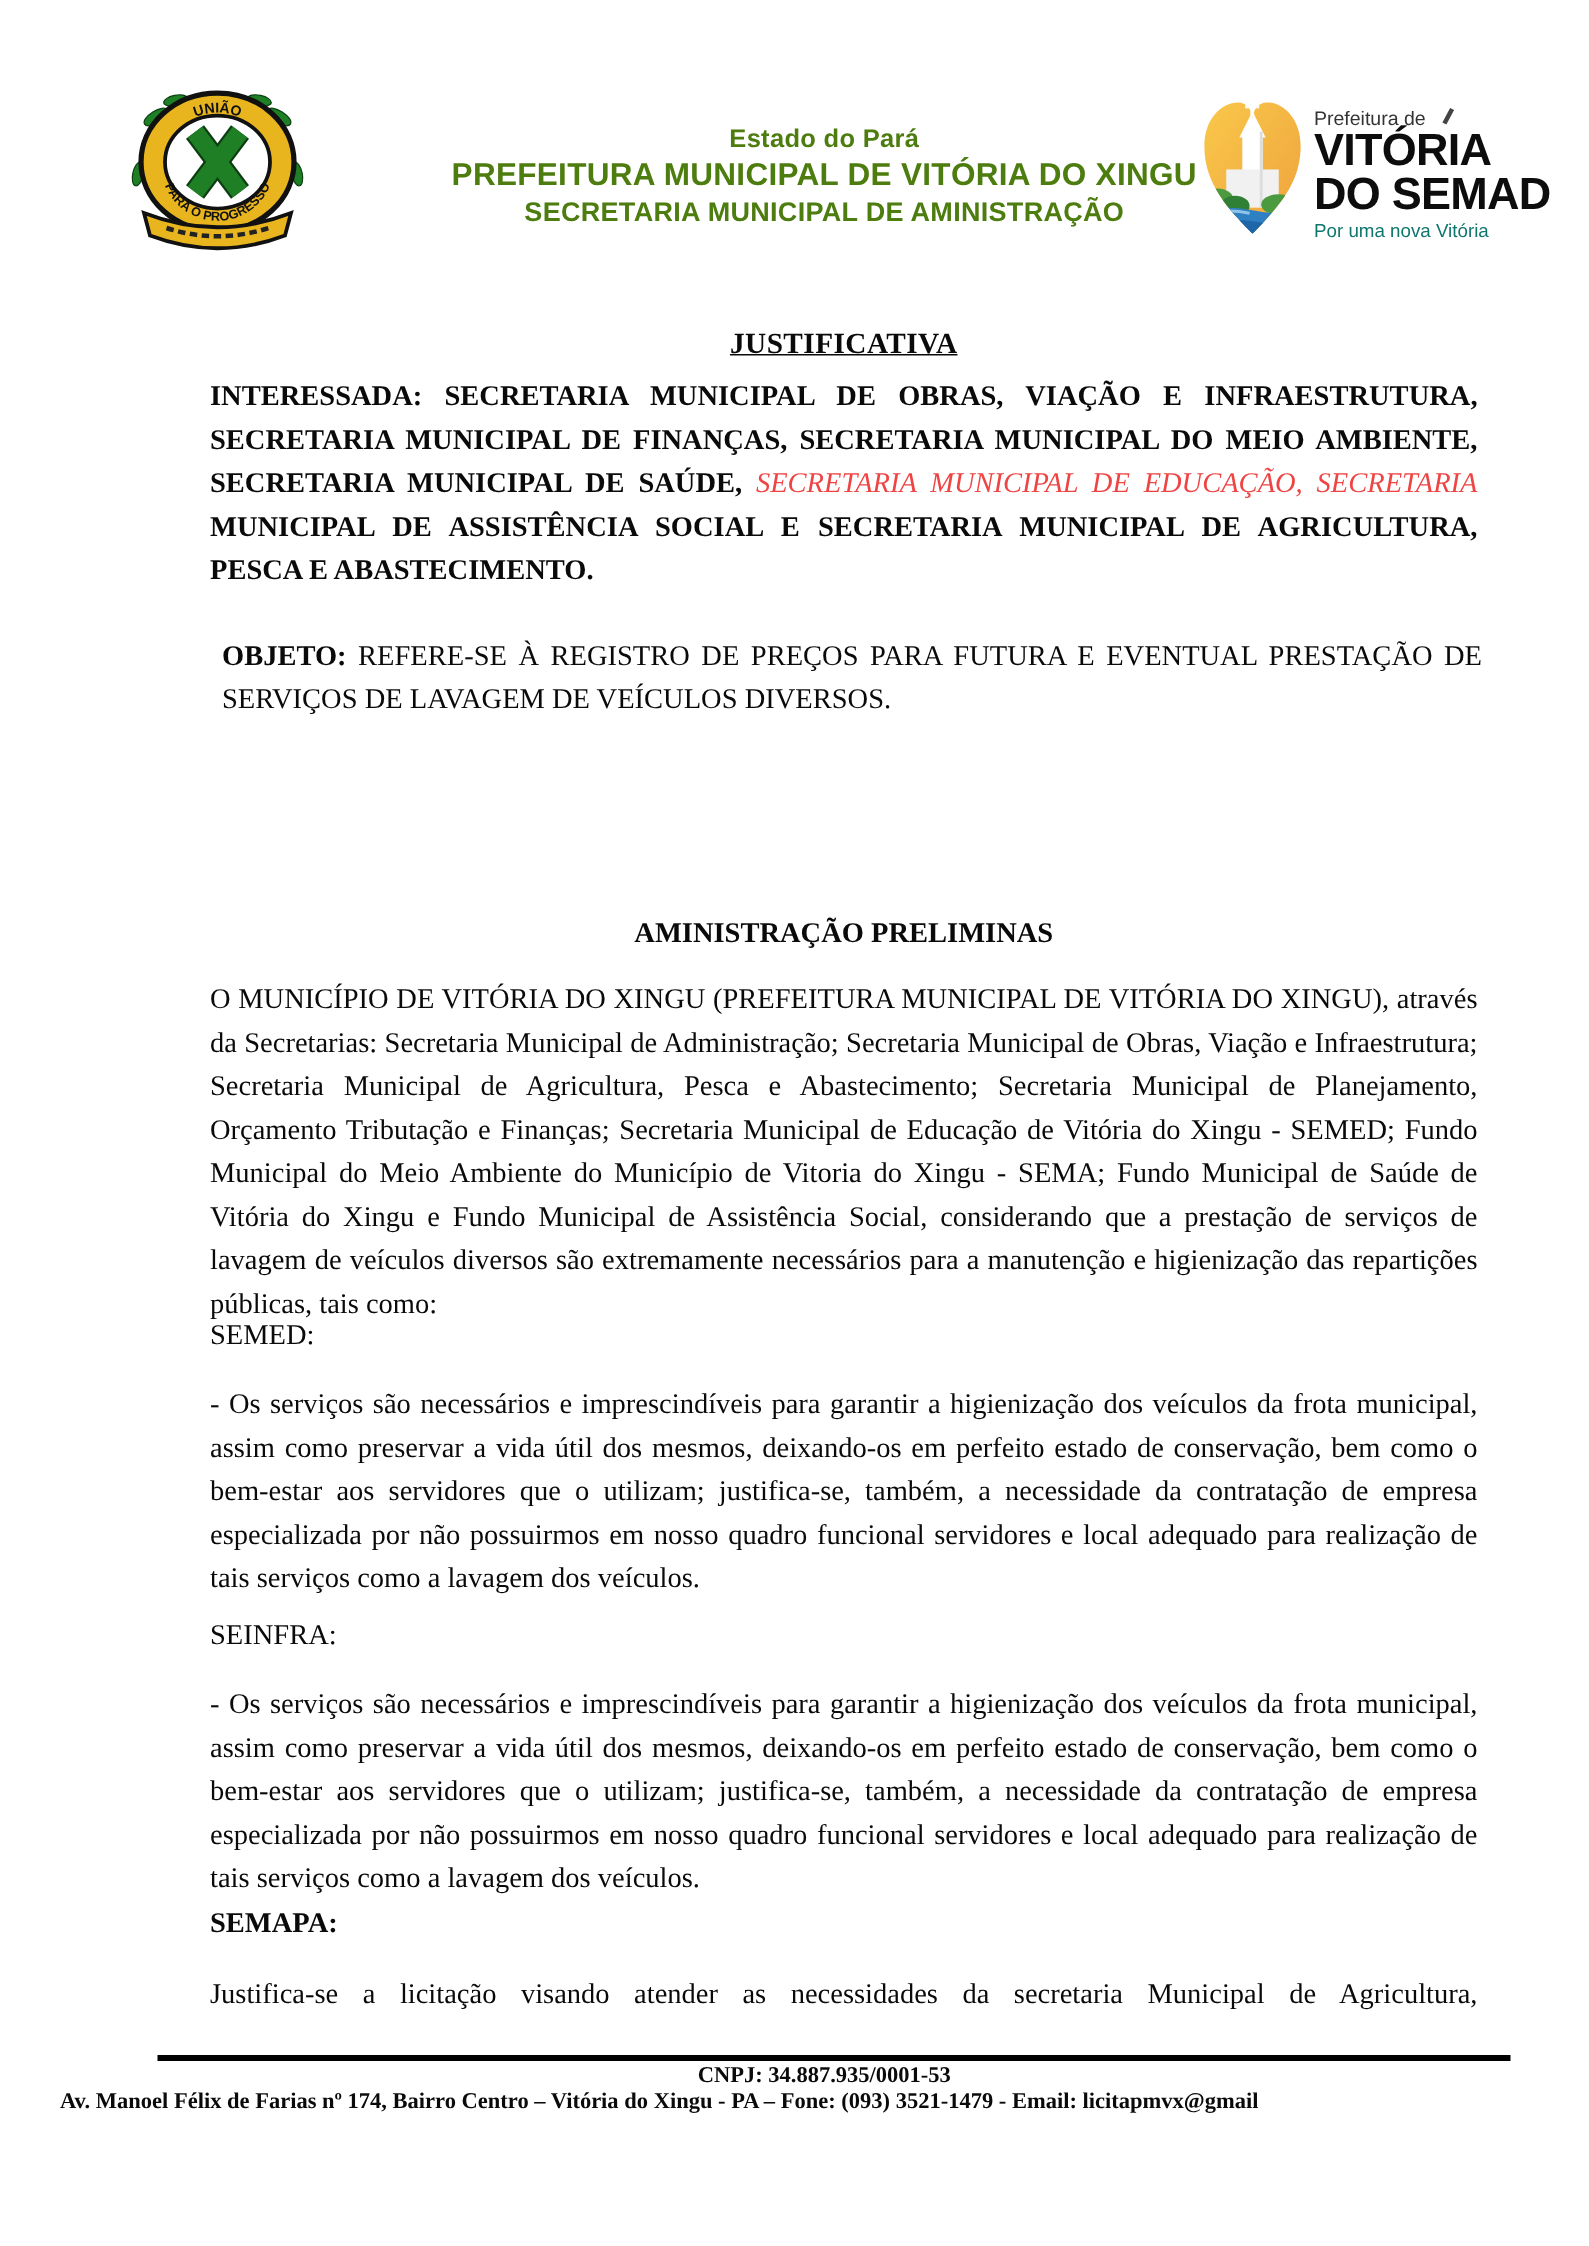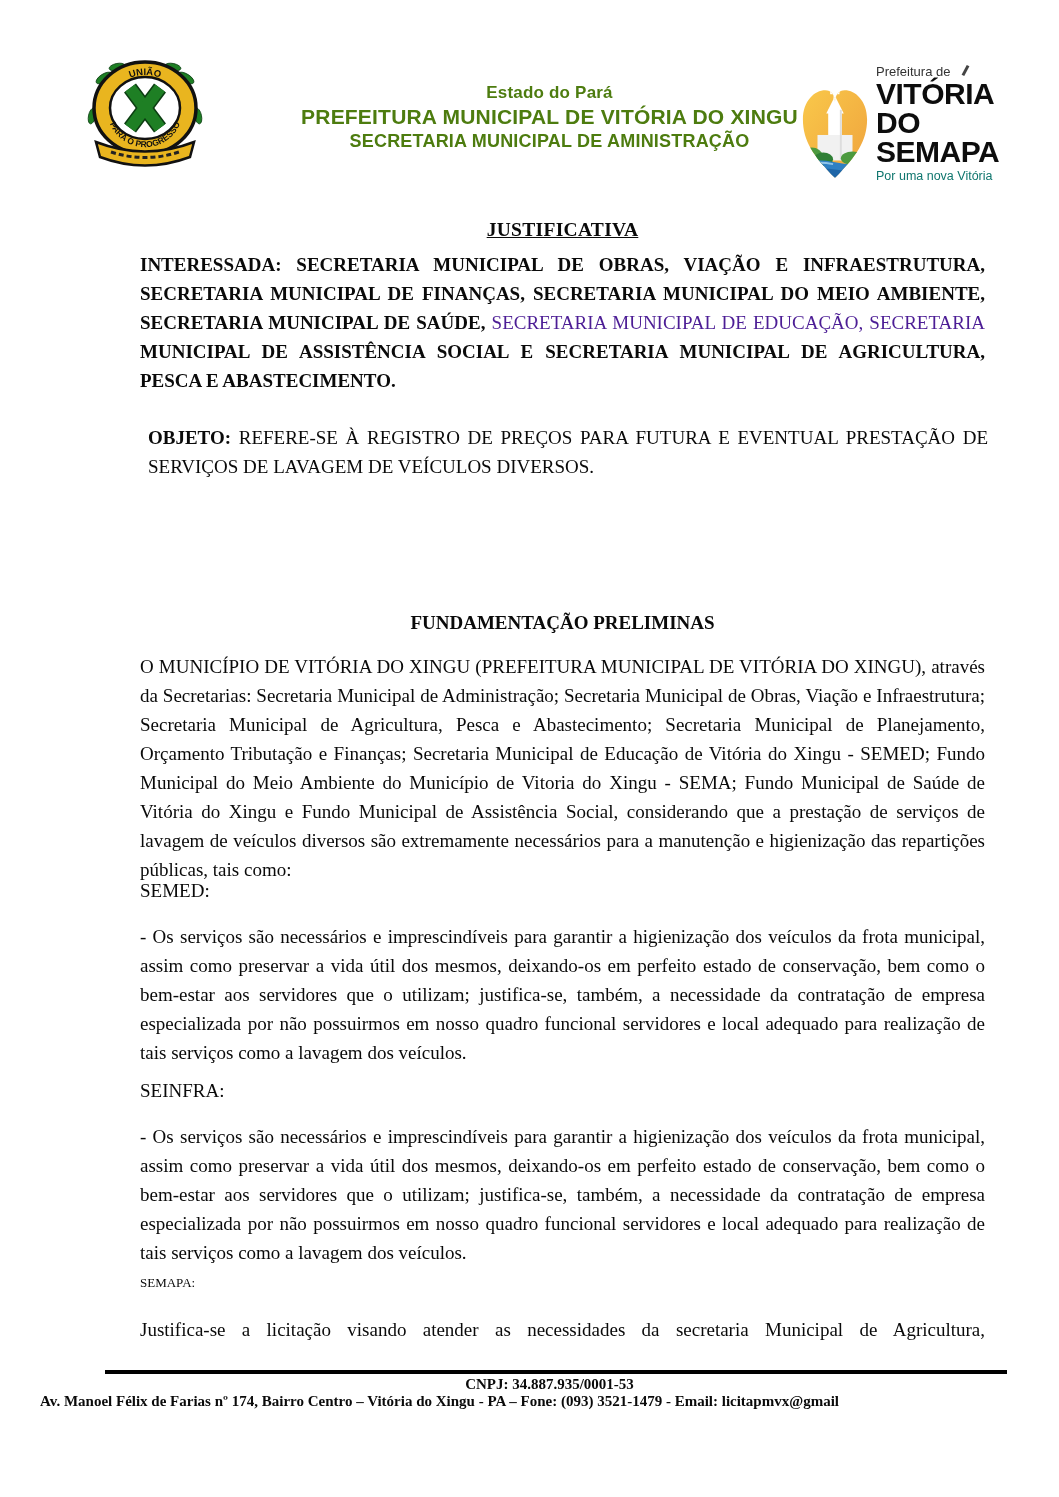--- a/index.html
+++ b/index.html
@@ -17,34 +17,34 @@
   .brand-text{margin-left:6px;font-family:"Liberation Sans",sans-serif;color:#0d0d0d;}
   .brand-pref{font-size:13px;line-height:15px;color:#333;margin-top:2px;}
   .brand-slash{display:inline-block;width:3px;height:11px;background:#444;transform:rotate(28deg);margin-left:14px;}
   .brand-big{font-size:30px;line-height:29px;font-weight:bold;letter-spacing:-.5px;}
   .brand-tag{font-size:12.5px;line-height:15px;color:#0f766e;margin-top:3px;}
   
   .blk{position:absolute;left:140px;width:845px;font-size:19px;line-height:29px;}
   .indent{left:148px;width:840px;}
   .just{text-align:justify;}
   .bold{font-weight:bold;}
-  .muted{color:#4c1d95;font-weight:normal;}
+  .muted{color:#ef4444;font-weight:normal;font-style:italic;}
   .lbl{font-weight:bold;}
   .doc-title{top:202px;text-align:center;font-weight:bold;font-size:19.5px;
       text-decoration:underline;letter-spacing:.3px;}
   .p-interessada{top:250px;}
   .p-objeto{top:423px;}
   .p-fundamentacao{top:498px;}
   .h-consideracoes{top:608px;text-align:center;font-weight:bold;margin:0;font-size:19px;}
   .p-consideracoes{top:652px;}
   .h-semad{top:876px;font-weight:normal;margin:0;font-size:19px;}
   .p-semad{top:922px;}
   .h-seinfra{top:1076px;font-weight:normal;margin:0;font-size:19px;}
   .p-seinfra{top:1122px;}
-  .h-semapa{top:1268px;font-weight:normal;margin:0;font-size:13px;}
+  .h-semapa{top:1268px;font-weight:bold;margin:0;font-size:19px;}
   .p-semapa{top:1315px;text-align:justify;text-align-last:justify;}
   p{margin:0;}
   
   .footer-rule{position:absolute;left:105px;top:1370px;width:902px;height:4px;background:#000;}
   .footer-cnpj{position:absolute;left:40px;right:0;top:1376px;text-align:center;
       font-weight:bold;font-size:15px;line-height:17px;}
   .footer-addr{position:absolute;left:40px;right:0;top:1393px;
       font-weight:bold;font-size:15px;line-height:17px;}
 </style>
 </head>
@@ -122,34 +122,34 @@
           <g>
             <path d="M0,80 Q18,76 36,80 T72,80 L72,102 L0,102 Z" fill="#2F80C3"></path>
             <path d="M0,88 Q20,85 40,88 T72,87 L72,102 L0,102 Z" fill="#1F66A8"></path>
             <path d="M6,82 Q20,79 34,82" stroke="#8FC3E8" stroke-width="2" fill="none"></path>
           </g>
         </g>
       </svg>
       <div class="brand-text">
         <div class="brand-pref"><span>Prefeitura de</span><span class="brand-slash"></span></div>
         <div class="brand-big">VITÓRIA</div>
-        <div class="brand-big">DO SEMAPA</div>
+        <div class="brand-big">DO SEMAD</div>
         <div class="brand-tag">Por uma nova Vitória</div>
       </div>
     </div>
   </div>
 
   <h1 class="blk doc-title">JUSTIFICATIVA</h1>
 
   <p class="blk just bold p-interessada"><span>INTERESSADA:</span> <span>SECRETARIA MUNICIPAL DE OBRAS, VIAÇÃO E INFRAESTRUTURA, SECRETARIA MUNICIPAL DE FINANÇAS, SECRETARIA MUNICIPAL DO MEIO AMBIENTE, SECRETARIA MUNICIPAL DE SAÚDE,</span> <span class="muted">SECRETARIA MUNICIPAL DE EDUCAÇÃO, SECRETARIA</span> <span>MUNICIPAL DE ASSISTÊNCIA SOCIAL E SECRETARIA MUNICIPAL DE AGRICULTURA, PESCA E ABASTECIMENTO.</span></p>
 
   <p class="blk indent just p-objeto"><span class="lbl">OBJETO:</span> <span>REFERE-SE À REGISTRO DE PREÇOS PARA FUTURA E EVENTUAL PRESTAÇÃO DE SERVIÇOS DE LAVAGEM DE VEÍCULOS DIVERSOS.</span></p>
 
 
-  <h2 class="blk h-consideracoes">FUNDAMENTAÇÃO PRELIMINAS</h2>
+  <h2 class="blk h-consideracoes">AMINISTRAÇÃO PRELIMINAS</h2>
 
   <p class="blk just p-consideracoes">O MUNICÍPIO DE VITÓRIA DO XINGU (PREFEITURA MUNICIPAL DE VITÓRIA DO XINGU), através da Secretarias: Secretaria Municipal de Administração; Secretaria Municipal de Obras, Viação e Infraestrutura; Secretaria Municipal de Agricultura, Pesca e Abastecimento; Secretaria Municipal de Planejamento, Orçamento Tributação e Finanças; Secretaria Municipal de Educação de Vitória do Xingu - SEMED; Fundo Municipal do Meio Ambiente do Município de Vitoria do Xingu - SEMA; Fundo Municipal de Saúde de Vitória do Xingu e Fundo Municipal de Assistência Social, considerando que a prestação de serviços de lavagem de veículos diversos são extremamente necessários para a manutenção e higienização das repartições públicas, tais como:</p>
 
   <h3 class="blk h-semad">SEMED:</h3>
   <p class="blk just p-semad">- Os serviços são necessários e imprescindíveis para garantir a higienização dos veículos da frota municipal, assim como preservar a vida útil dos mesmos, deixando-os em perfeito estado de conservação, bem como o bem-estar aos servidores que o utilizam; justifica-se, também, a necessidade da contratação de empresa especializada por não possuirmos em nosso quadro funcional servidores e local adequado para realização de tais serviços como a lavagem dos veículos.</p>
 
   <h3 class="blk h-seinfra">SEINFRA:</h3>
   <p class="blk just p-seinfra">- Os serviços são necessários e imprescindíveis para garantir a higienização dos veículos da frota municipal, assim como preservar a vida útil dos mesmos, deixando-os em perfeito estado de conservação, bem como o bem-estar aos servidores que o utilizam; justifica-se, também, a necessidade da contratação de empresa especializada por não possuirmos em nosso quadro funcional servidores e local adequado para realização de tais serviços como a lavagem dos veículos.</p>
 
   <h3 class="blk h-semapa">SEMAPA:</h3>

